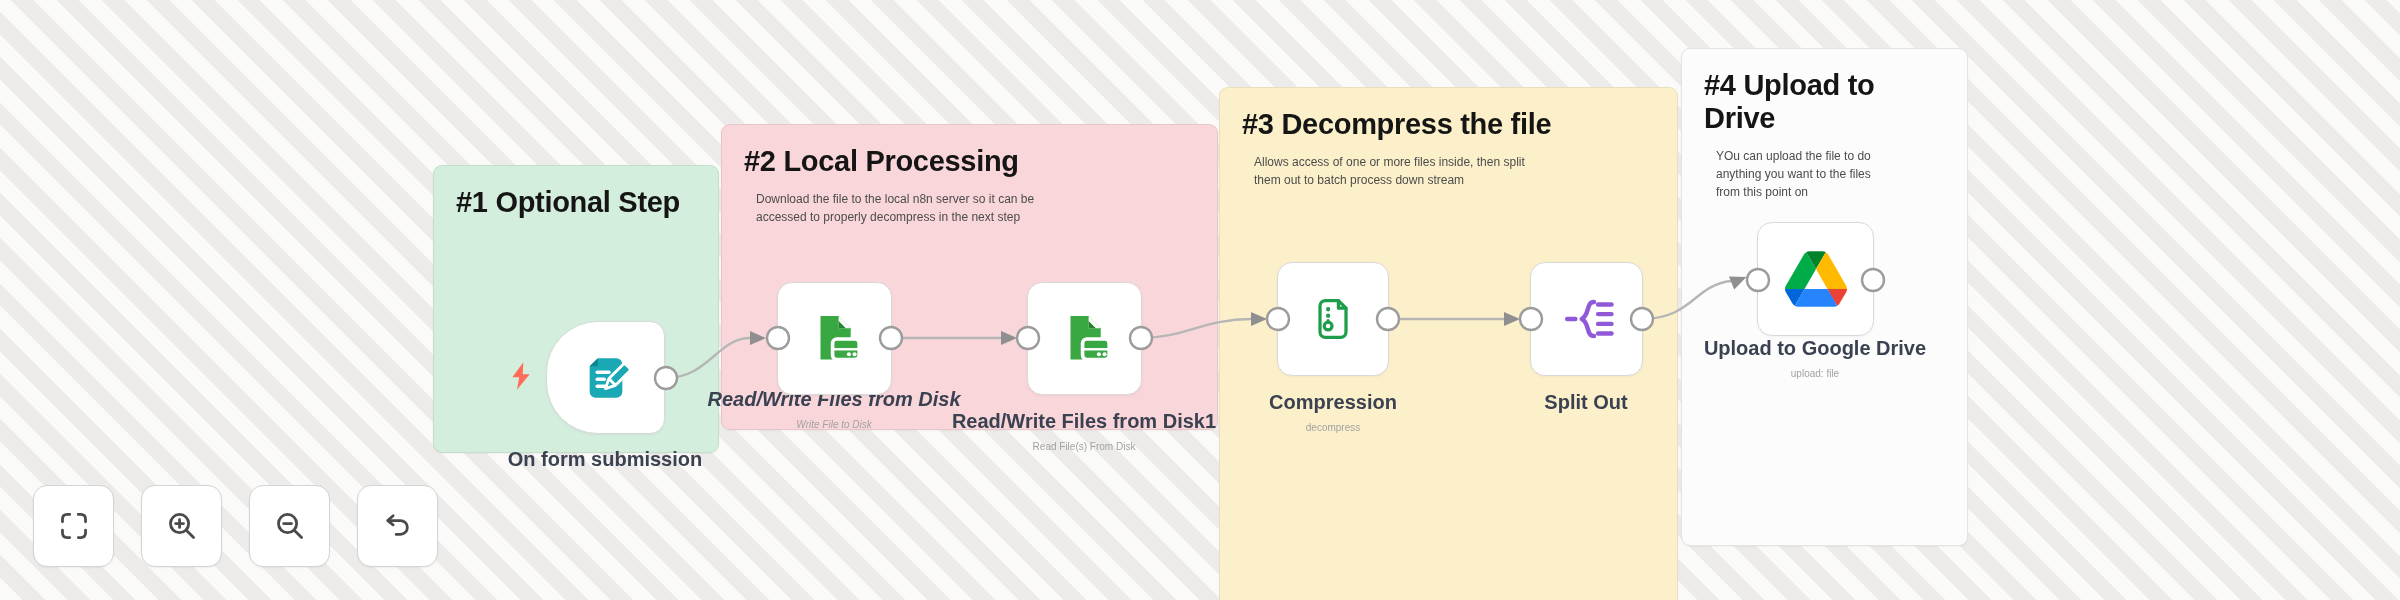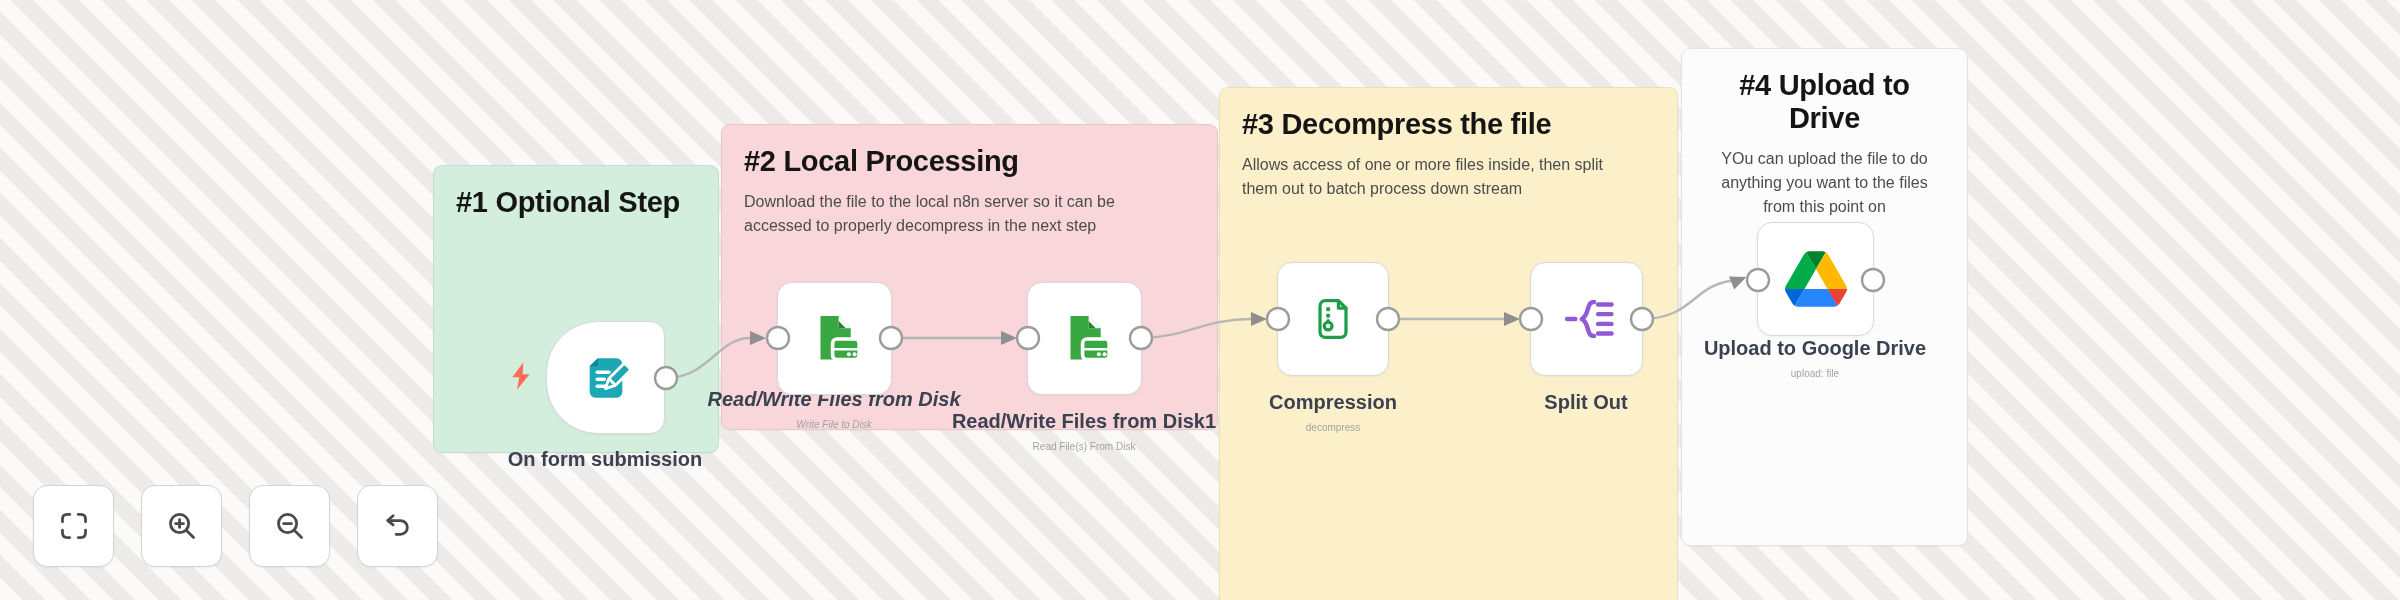--- a/index.html
+++ b/index.html
@@ -22,22 +22,22 @@
     border:1px solid rgba(0,0,0,0.07);
     box-sizing:border-box;
     padding:20px 22px;
     box-shadow:0 1px 2px rgba(0,0,0,0.04);
   }
   .sticky-title{
     font-size:29px;font-weight:700;color:#151515;
     margin:0 0 12px 0;letter-spacing:-0.3px;
   }
   .sticky-desc{
-    font-size:16px;line-height:1.5;color:#4c4c4c;
-    white-space:pre-line;margin:0;
+    font-size:12px;line-height:1.5;color:#4c4c4c;
+    white-space:pre-line;margin:12px;
   }
   
   .node{
     position:absolute;background:#ffffff;
     border:1.6px solid #d9d9d9;border-radius:15px;
     box-sizing:border-box;
     display:flex;align-items:center;justify-content:center;
     box-shadow:0 1px 3px rgba(0,0,0,0.05);
     z-index:3;
   }
@@ -80,21 +80,21 @@
     <p class="sticky-desc">Download the file to the local n8n server so it can be
 accessed to properly decompress in the next step</p>
   </div>
 
   <div class="sticky" style="left: 1219px; top: 87px; width: 459px; height: 545px; background: rgb(252, 240, 203);">
     <h2 class="sticky-title">#3 Decompress the file</h2>
     <p class="sticky-desc">Allows access of one or more files inside, then split
 them out to batch process down stream</p>
   </div>
 
-  <div class="sticky" style="left: 1681px; top: 48px; width: 287px; height: 498px; border-color: rgb(227, 227, 227); background: rgb(252, 252, 252); text-align: center;">
+  <div class="sticky" style="left: 1681px; top: 48px; width: 287px; height: 498px; border-color: rgb(227, 227, 227); background: rgb(252, 252, 252);">
     <h2 class="sticky-title">#4 Upload to Drive</h2>
     <p class="sticky-desc">YOu can upload the file to do
 anything you want to the files
 from this point on</p>
   </div>
 
   <svg class="bolt" style="left:507px;top:361px;" width="28" height="30" viewBox="0 0 24 26">
     <path d="M14 1 L4.5 14 h6 L8.5 25 L19.5 11.5 h-6 Z" fill="#ff6d5a"></path>
   </svg>
 

